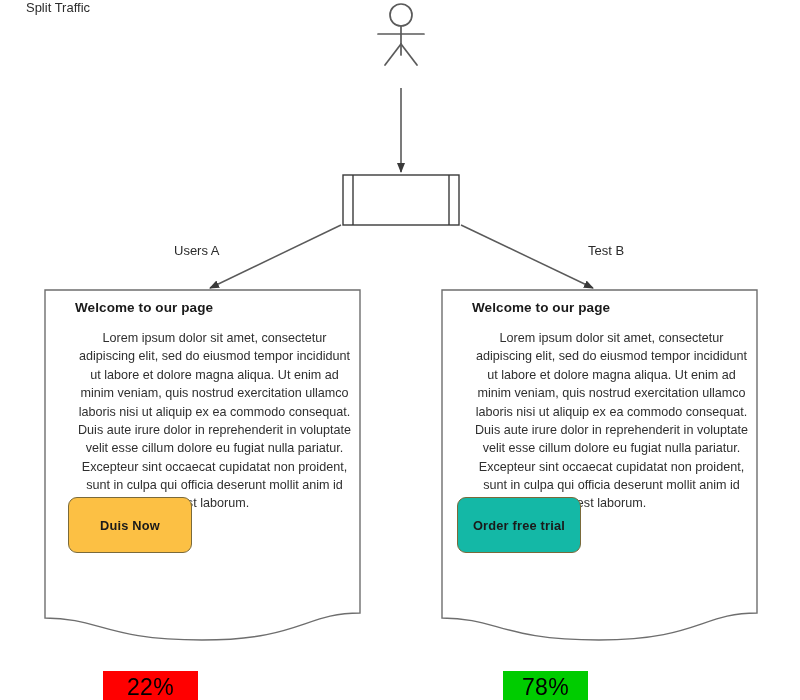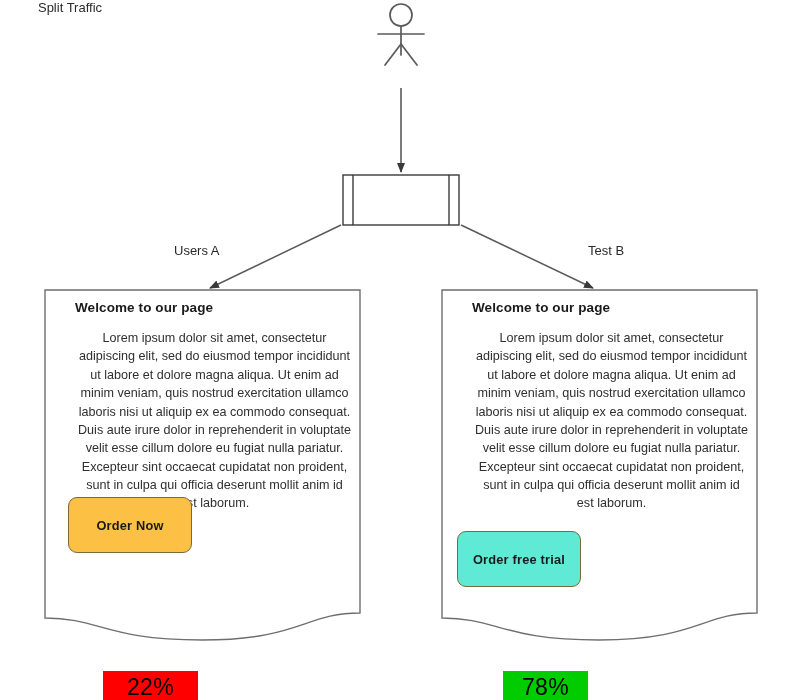--- a/index.html
+++ b/index.html
@@ -42,21 +42,20 @@
     text-align: center;
     font-size: 13px;
     color: #2b2b2b;
   }
   #split-label {
     left: 343px; top: 194px;
     width: 116px;
     text-align: center;
     font-size: 13px;
     color: #2b2b2b;
-    margin-left: 12px;
   }
   #edge-label-a { left: 174px; top: 243px; }
   #edge-label-b { left: 588px; top: 243px; }
 
   
   .card-content {
     position: absolute;
     box-sizing: border-box;
     padding-left: 12px;
   }
@@ -160,26 +159,26 @@
 
   <div class="label" id="edge-label-a">Users A</div>
 
   <div class="label" id="edge-label-b">Test B</div>
 
   <div class="card-content" style="left:45px; top:300px; width:315px;">
     <div class="card-title" style="padding-left:18px;">Welcome to our page</div>
     <p class="card-body">Lorem ipsum dolor sit amet, consectetur adipiscing elit, sed do eiusmod tempor incididunt ut labore et dolore magna aliqua. Ut enim ad minim veniam, quis nostrud exercitation ullamco laboris nisi ut aliquip ex ea commodo consequat. Duis aute irure dolor in reprehenderit in voluptate velit esse cillum dolore eu fugiat nulla pariatur. Excepteur sint occaecat cupidatat non proident, sunt in culpa qui officia deserunt mollit anim id est laborum.</p>
   </div>
 
-  <div class="cta" id="cta-a" style="background: rgb(252, 192, 68); border-color: rgb(122, 106, 58);">Order Now</div>
+  <div class="cta" id="cta-a" style="background: rgb(252, 192, 68); border-color: rgb(122, 106, 58);">Duis Now</div>
 
   <div class="card-content" style="left:442px; top:300px; width:315px;">
     <div class="card-title" style="padding-left:18px;">Welcome to our page</div>
     <p class="card-body">Lorem ipsum dolor sit amet, consectetur adipiscing elit, sed do eiusmod tempor incididunt ut labore et dolore magna aliqua. Ut enim ad minim veniam, quis nostrud exercitation ullamco laboris nisi ut aliquip ex ea commodo consequat. Duis aute irure dolor in reprehenderit in voluptate velit esse cillum dolore eu fugiat nulla pariatur. Excepteur sint occaecat cupidatat non proident, sunt in culpa qui officia deserunt mollit anim id est laborum.</p>
   </div>
 
-  <div class="cta" id="cta-b" style="background: #5eead4; border-color: rgb(122, 106, 58); margin-top: 34px;">Order free trial</div>
+  <div class="cta" id="cta-b" style="background: #14b8a6; border-color: rgb(122, 106, 58);">Order free trial</div>
 
   <div class="result-badge" id="result-a" style="background: rgb(255, 0, 0);">22%</div>
 
   <div class="result-badge" id="result-b" style="background: rgb(0, 204, 0);">78%</div>
 
 </div>
 
 </body></html>

